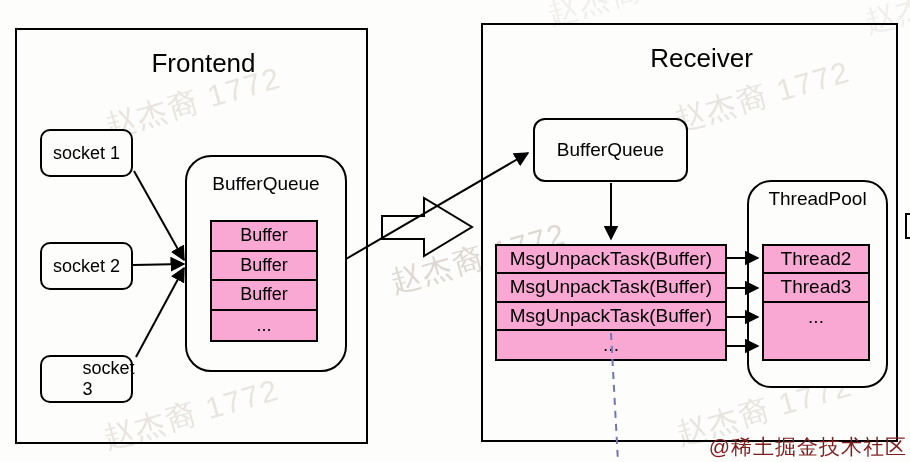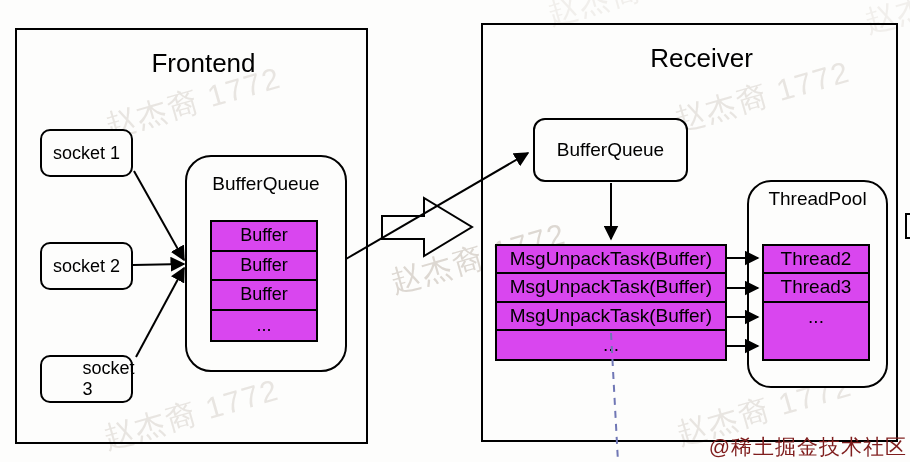--- a/index.html
+++ b/index.html
@@ -34,21 +34,21 @@
   }
   .rcontainer{
     position:absolute;border:2px solid #000;background:#fdfdfc;
     box-sizing:border-box;z-index:1;
   }
   .rcontainer .ctitle{
     position:absolute;left:0;right:0;text-align:center;font-size:19px;
   }
   
   .dtable{
-    position:absolute;border:2px solid #000;background:#d946ef;box-sizing:border-box;
+    position:absolute;border:2px solid #000;background:#f9a8d4;box-sizing:border-box;
     display:grid;z-index:1;
   }
   .dtable .cell{
     display:flex;align-items:center;justify-content:center;
     font-size:18px;border-bottom:2px solid #000;box-sizing:border-box;
   }
   .dtable .cell:last-child{border-bottom:none;}
   .dtable.wide .cell{font-size:19px;}
   
   #overlay{position:absolute;left:0;top:0;z-index:2;pointer-events:none;}

